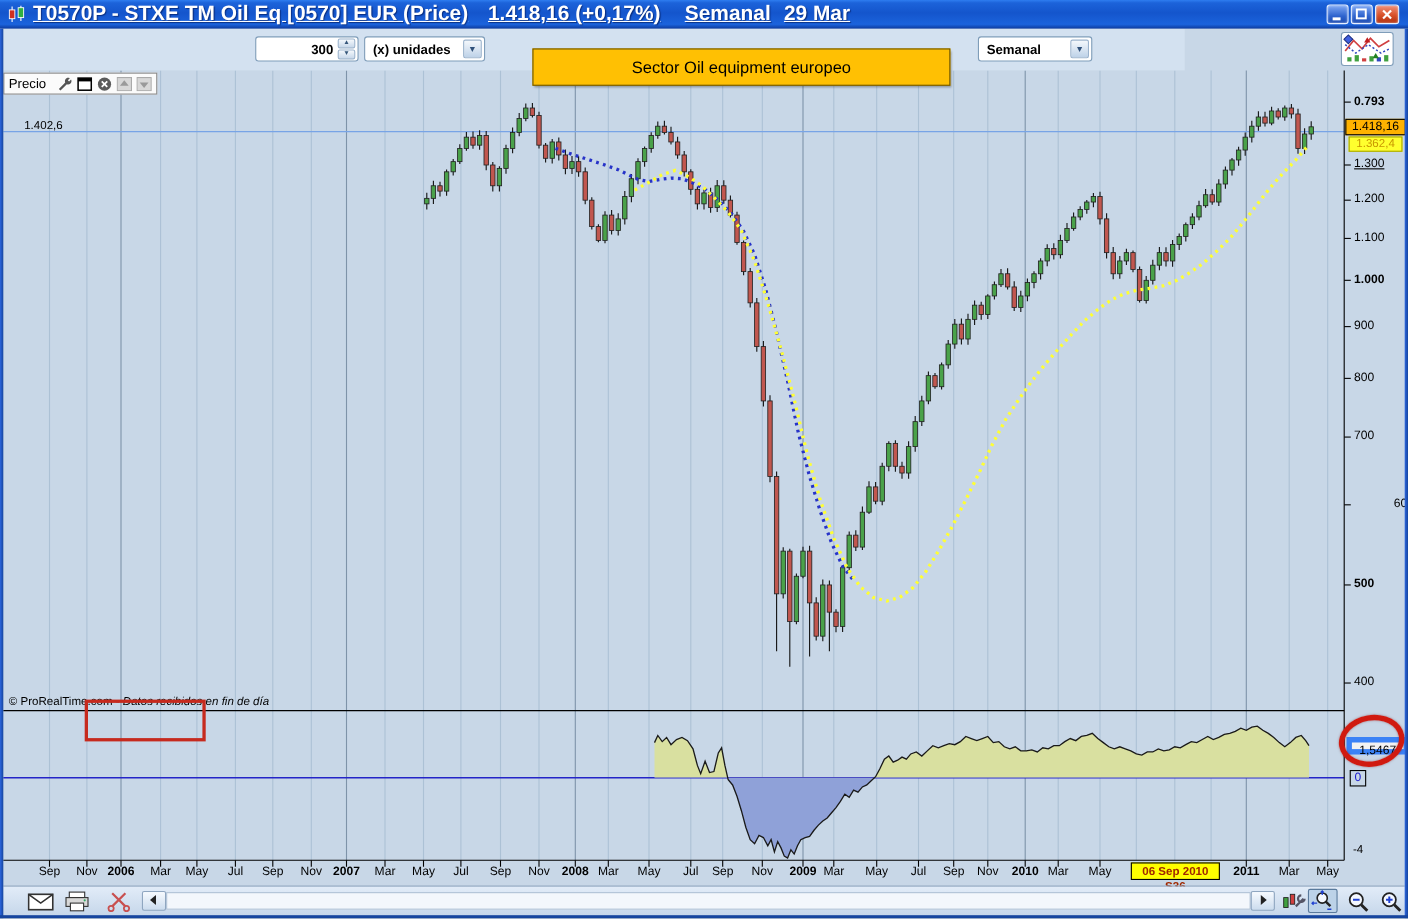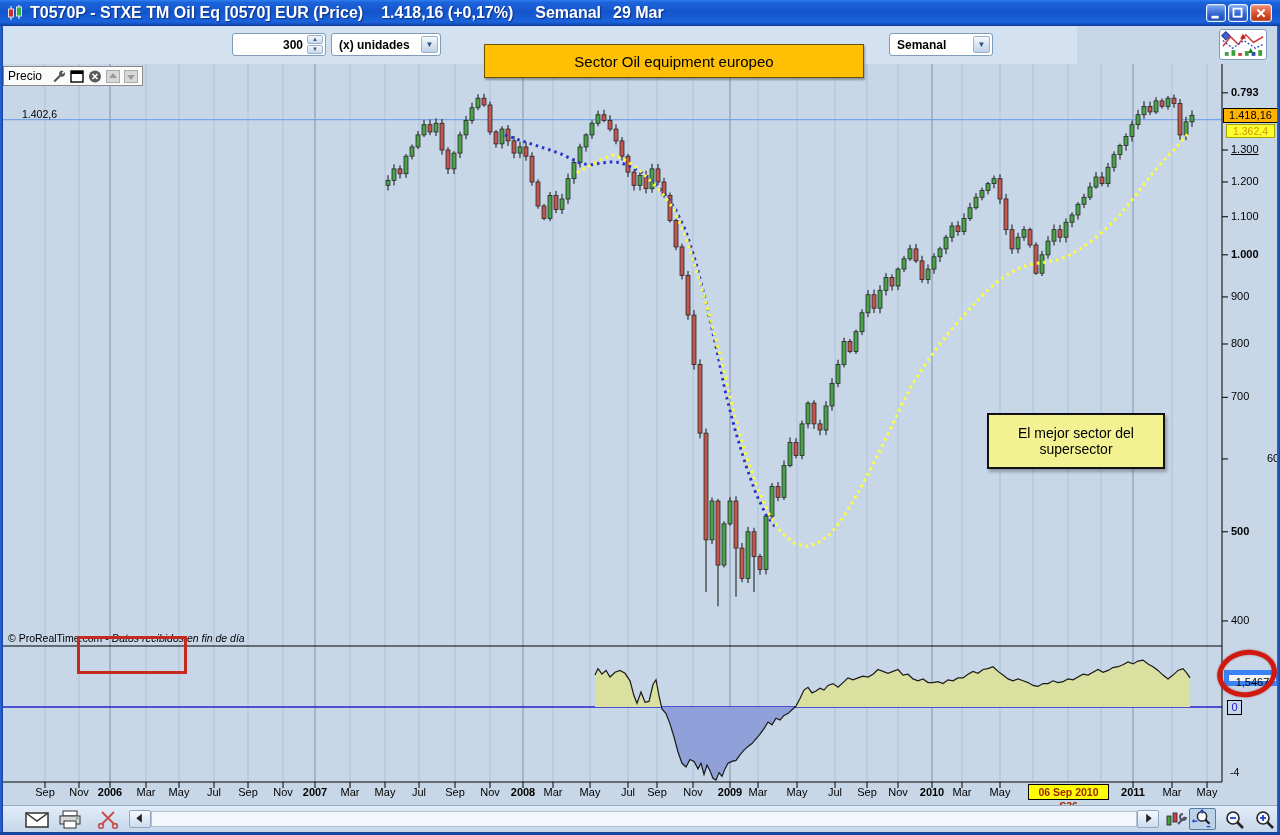--- a/index.html
+++ b/index.html
@@ -5,21 +5,21 @@
   html,body{margin:0;padding:0;background:#9AA8B8;}
   #screen{position:relative;width:1280px;height:835px;overflow:hidden;
     font-family:"Liberation Sans",sans-serif;background:#C8D7E7;color:#000;}
   #screen *{box-sizing:border-box;}
 
   
   #titlebar{position:absolute;left:0;top:0;width:1280px;height:26px;z-index:9;
     background:linear-gradient(180deg,#2E7DF0 0%,#1C63DA 10%,#1455CC 45%,#1B63DC 85%,#0D3B9E 100%);
     display:flex;align-items:center;}
   #title-icon{position:absolute;left:7px;top:5px;width:18px;height:16px;}
-  .tb-text{color:#fff;font-weight:bold;font-size:16px;text-shadow:1px 1px 1px rgba(0,20,80,.6);}
+  .tb-text{color:#fff;font-weight:bold;font-size:19px;text-shadow:1px 1px 1px rgba(0,20,80,.6);text-decoration:underline;}
   #tb-symbol{margin-left:30px;}
   #tb-quote{margin-left:18px;}
   #tb-tf{margin-left:22px;}
   #tb-date{margin-left:12px;}
   .tb-btn{position:absolute;top:4px;width:20px;height:18px;border-radius:3px;
     border:1px solid #E8F0FF;box-shadow:inset 0 0 2px rgba(255,255,255,.7);}
   .tb-blue{background:linear-gradient(180deg,#7FA8F4,#2E63CE 60%,#1C4AB0);}
   .tb-red{background:linear-gradient(180deg,#F09078,#D8512A 55%,#B03010);}
   #btn-min{left:1206px;} #btn-max{left:1228px;} #btn-close{left:1250px;width:22px;}
   .winborder{position:absolute;background:linear-gradient(90deg,#2C66DE,#16459E);z-index:9;}
@@ -547,23 +547,20 @@
     </svg>
     <svg class="hicon" viewBox="0 0 14 13">
       <rect x="0.5" y="0.5" width="13" height="12" fill="#D8D8D8" stroke="#AAA"></rect>
       <path d="M7 10 L11 5 L3 5 Z" fill="#9A9A9A"></path>
     </svg>
   </div>
 
   <div id="sector-note">
     <span>Sector Oil equipment europeo</span>
   </div>
-  <div id="best-note">
-    <span>El mejor sector del supersector</span>
-  </div>
 
   <div class="small-label" id="hline-label">1.402,6</div>
   <div class="small-label" id="copyright">
     <span>© ProRealTime.com - </span><span class="ital">Datos recibidos en fin de día</span>
   </div>
   <div id="price-badge">1.418,16</div>
   <div id="ma-badge">1.362,4</div>
 
 
   <div id="red-rect"></div>

